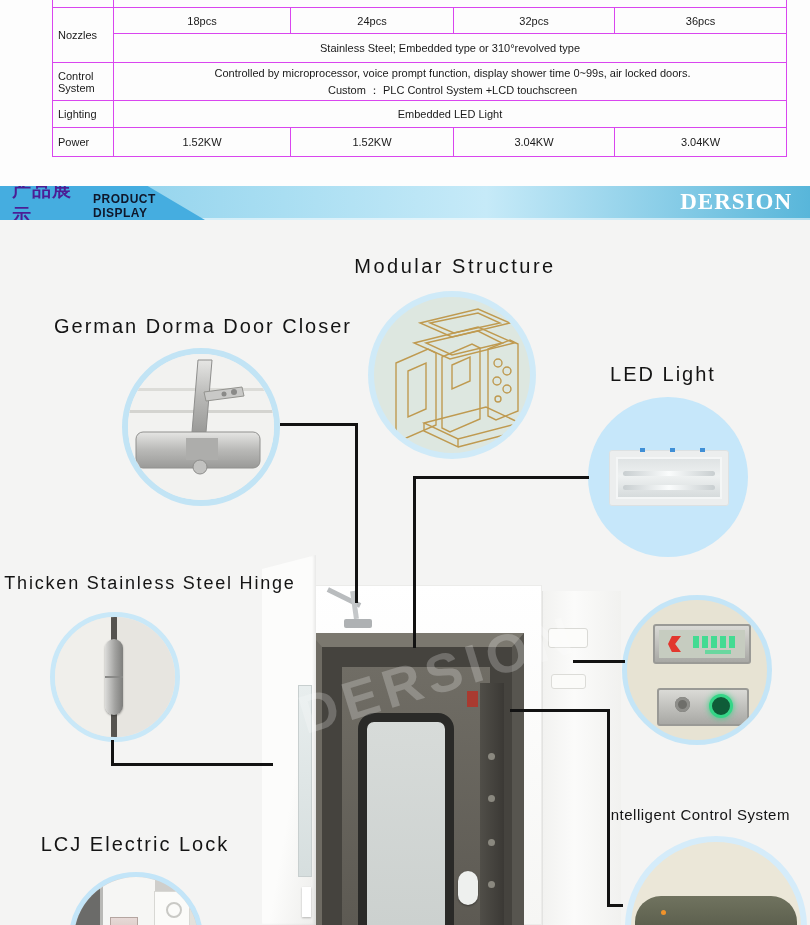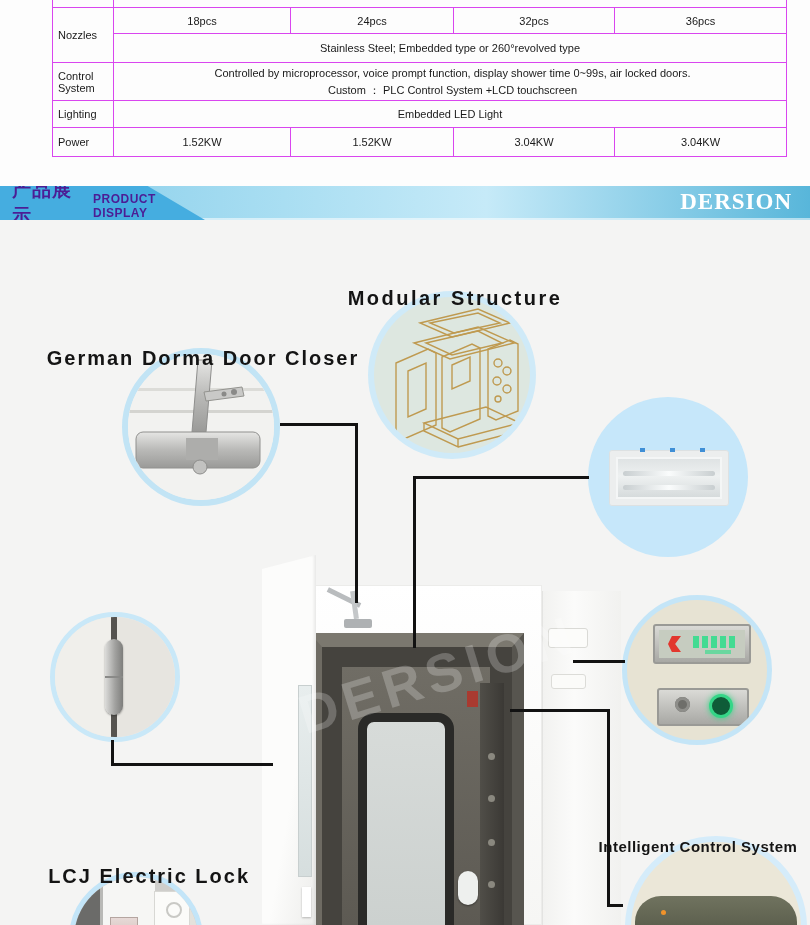--- a/index.html
+++ b/index.html
@@ -16,36 +16,36 @@
   table.spec td.ltext{text-align:center;padding-left:8px;line-height:17px;}
 
   
   .banner{position:absolute;left:0;top:186px;width:810px;height:34px;
           background:linear-gradient(90deg,#84cce9 0%,#a9def2 35%,#c6eaf8 60%,#58b6da 100%);
           border-bottom:2px solid rgba(255,255,255,.55);box-sizing:border-box;}
   .banner-trap{position:absolute;left:0;top:0;width:205px;height:34px;background:#45ade0;
                clip-path:polygon(0 0,72% 0,100% 100%,0 100%);
                display:flex;align-items:center;padding-left:12px;box-sizing:border-box;}
   .banner-cn{font-size:19px;font-weight:bold;color:#4c1d95;letter-spacing:1px;}
-  .banner-en{font-size:12px;font-weight:bold;color:#4c1d95;letter-spacing:.5px;margin-left:7px;margin-top:5px;}
+  .banner-en{font-size:12px;font-weight:bold;color:#0f172a;letter-spacing:.5px;margin-left:7px;margin-top:5px;}
   .banner-brand{position:absolute;right:18px;top:3px;font-family:"Liberation Serif", serif;
                 font-weight:bold;font-size:23px;color:#fff;letter-spacing:1px;}
 
   
   .display-bg{position:absolute;left:0;top:220px;width:810px;height:705px;background:#f4f4f3;}
 
   
-  .callout{position:absolute;font-weight:bold;color:#141414;text-align:center;
-           white-space:nowrap;z-index:6;margin-top:32px;}
+  .callout{position:absolute;font-weight:normal;color:#141414;text-align:center;
+           white-space:nowrap;z-index:6;}
   #lb-modular{left:305px;top:255px;width:300px;font-size:20px;letter-spacing:2.5px;}
   #lb-closer {left:28px;top:315px;width:350px;font-size:20px;letter-spacing:2px;}
   #lb-led    {left:563px;top:363px;width:200px;font-size:20px;letter-spacing:2px;}
   #lb-hinge  {left:0px;top:573px;width:300px;font-size:18px;letter-spacing:1.8px;}
   #lb-ind    {left:580px;top:568px;width:226px;font-size:18px;letter-spacing:1.8px;}
-  #lb-lock   {left:20px;top:833px;width:230px;font-size:20px;letter-spacing:2px;text-align:right;}
+  #lb-lock   {left:20px;top:833px;width:230px;font-size:20px;letter-spacing:2px;}
   #lb-ctrl   {left:598px;top:806px;width:200px;font-size:15px;letter-spacing:.5px;}
 
   
   .line{position:absolute;background:#121212;z-index:5;}
 
   
   .circle{position:absolute;border-radius:50%;box-sizing:border-box;overflow:hidden;z-index:4;}
   #c-closer{left:122px;top:348px;width:158px;height:158px;border:6px solid #c2e4f5;background:#f1f1ef;}
   #c-modular{left:368px;top:291px;width:168px;height:168px;border:6px solid #cfeaf8;background:#dde7e0;}
   #c-led{left:588px;top:397px;width:160px;height:160px;background:#c6e7fa;}
@@ -149,21 +149,21 @@
         <td colspan="4"></td>
       </tr>
       <tr style="height:26px">
         <td class="lbl" rowspan="2">Nozzles</td>
         <td>18pcs</td>
         <td>24pcs</td>
         <td>32pcs</td>
         <td>36pcs</td>
       </tr>
       <tr style="height:29px">
-        <td colspan="4">Stainless Steel; Embedded type or 260°revolved type</td>
+        <td colspan="4">Stainless Steel; Embedded type or 310°revolved type</td>
       </tr>
       <tr style="height:38px">
         <td class="lbl">
           <div>Control</div>
           <div>System</div>
         </td>
         <td colspan="4" class="ltext">
           <div>Controlled by microprocessor, voice prompt function, display shower time 0~99s, air locked doors.</div>
           <div>Custom ： PLC Control System +LCD touchscreen</div>
         </td>
@@ -212,20 +212,22 @@
       <div class="door-strip"></div>
       <div class="door-pull"></div>
     </div>
     <div class="plate-a"></div>
     <div class="plate-b"></div>
     <div class="watermark">DERSION</div>
   </div>
 
   <div class="callout" id="lb-modular">Modular Structure</div>
   <div class="callout" id="lb-closer">German Dorma Door Closer</div>
+  <div class="callout" id="lb-led">LED Light</div>
+  <div class="callout" id="lb-hinge">Thicken Stainless Steel Hinge</div>
   <div class="callout" id="lb-lock">LCJ Electric Lock</div>
   <div class="callout" id="lb-ctrl">Intelligent Control System</div>
 
   <div class="line" style="left:280px;top:423px;width:78px;height:3px"></div>
   <div class="line" style="left:355px;top:423px;width:3px;height:180px"></div>
   <div class="line" style="left:413px;top:476px;width:176px;height:3px"></div>
   <div class="line" style="left:413px;top:476px;width:3px;height:172px"></div>
   <div class="line" style="left:111px;top:740px;width:3px;height:26px"></div>
   <div class="line" style="left:111px;top:763px;width:162px;height:3px"></div>
   <div class="line" style="left:573px;top:660px;width:52px;height:3px"></div>

